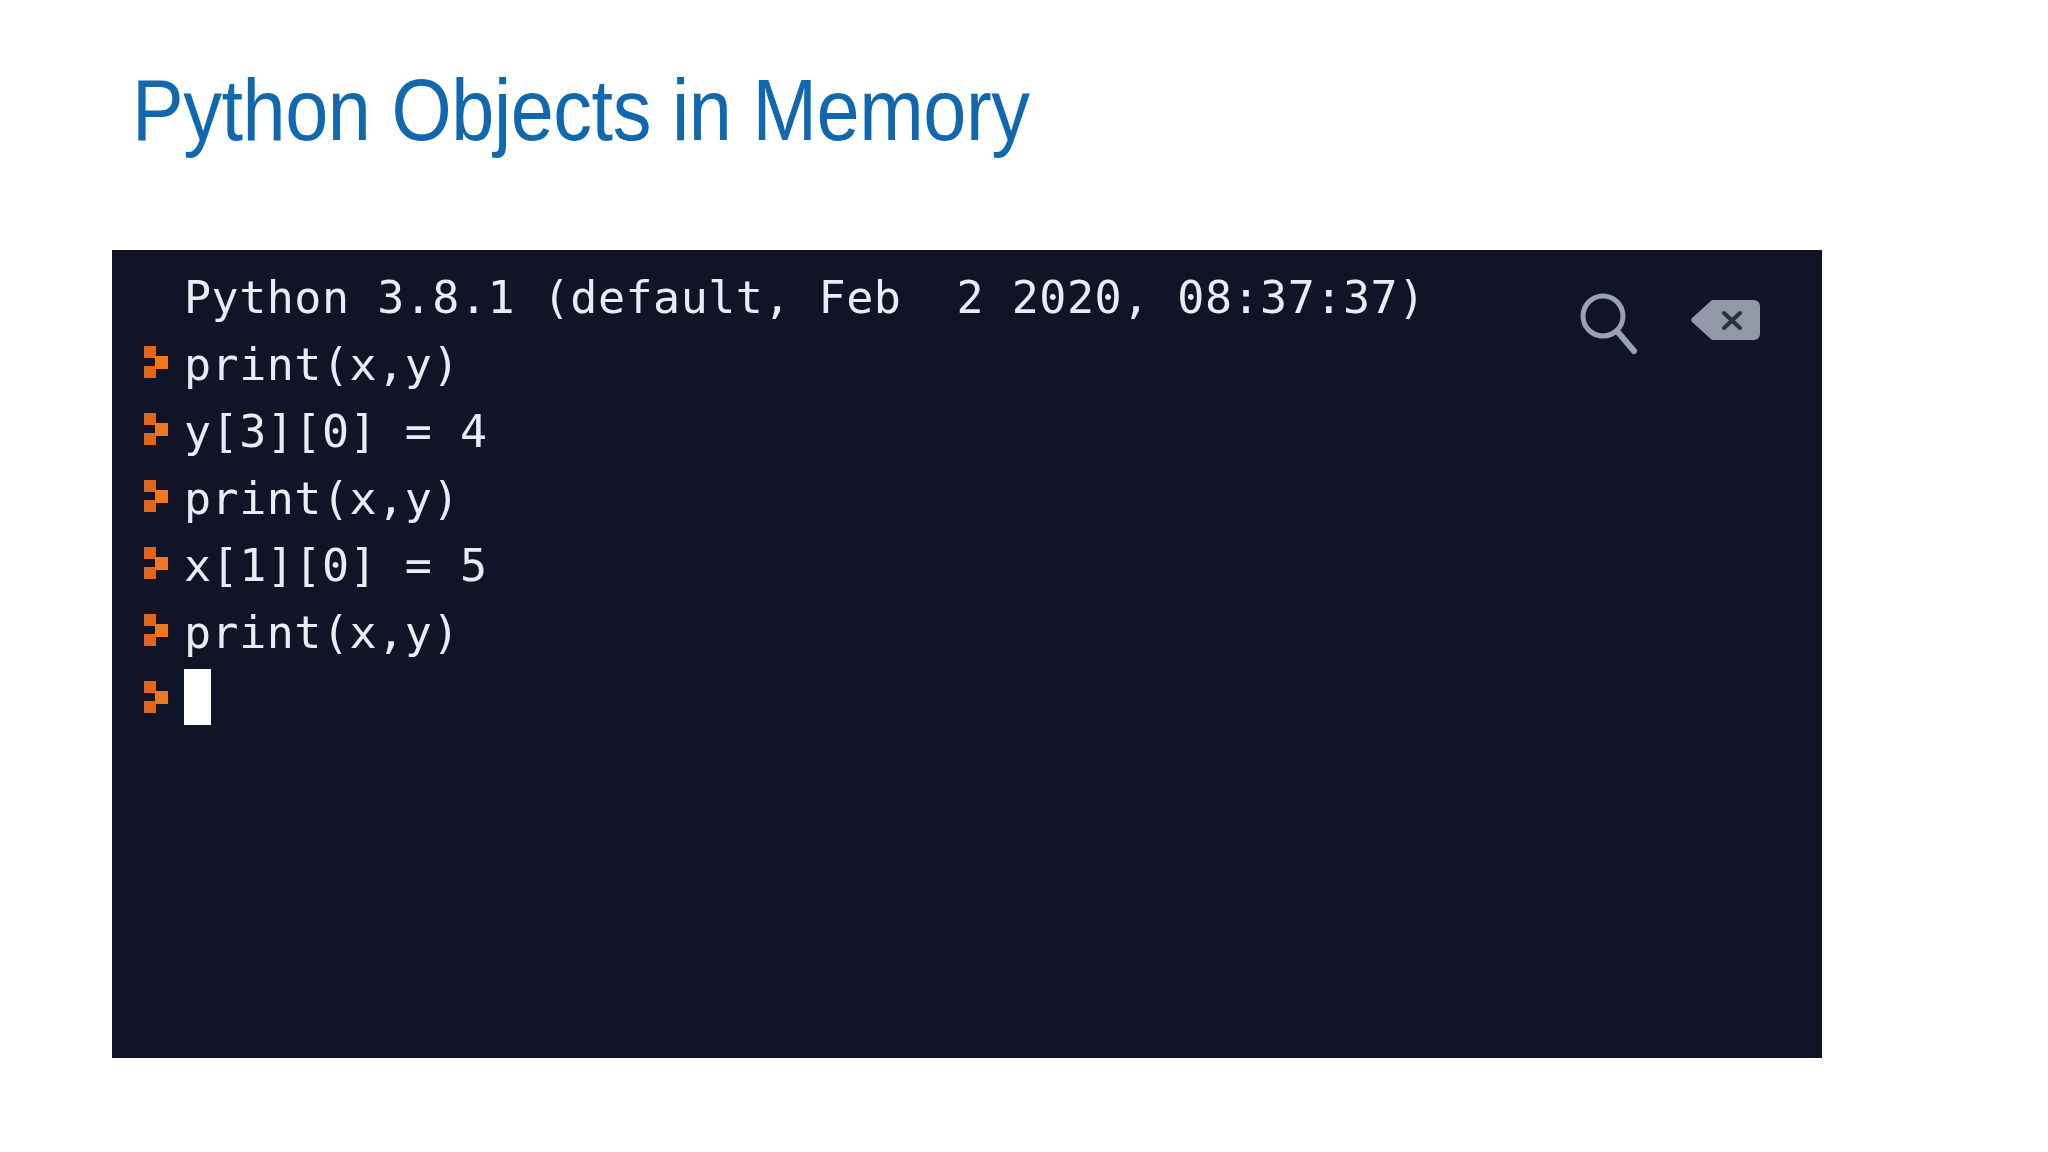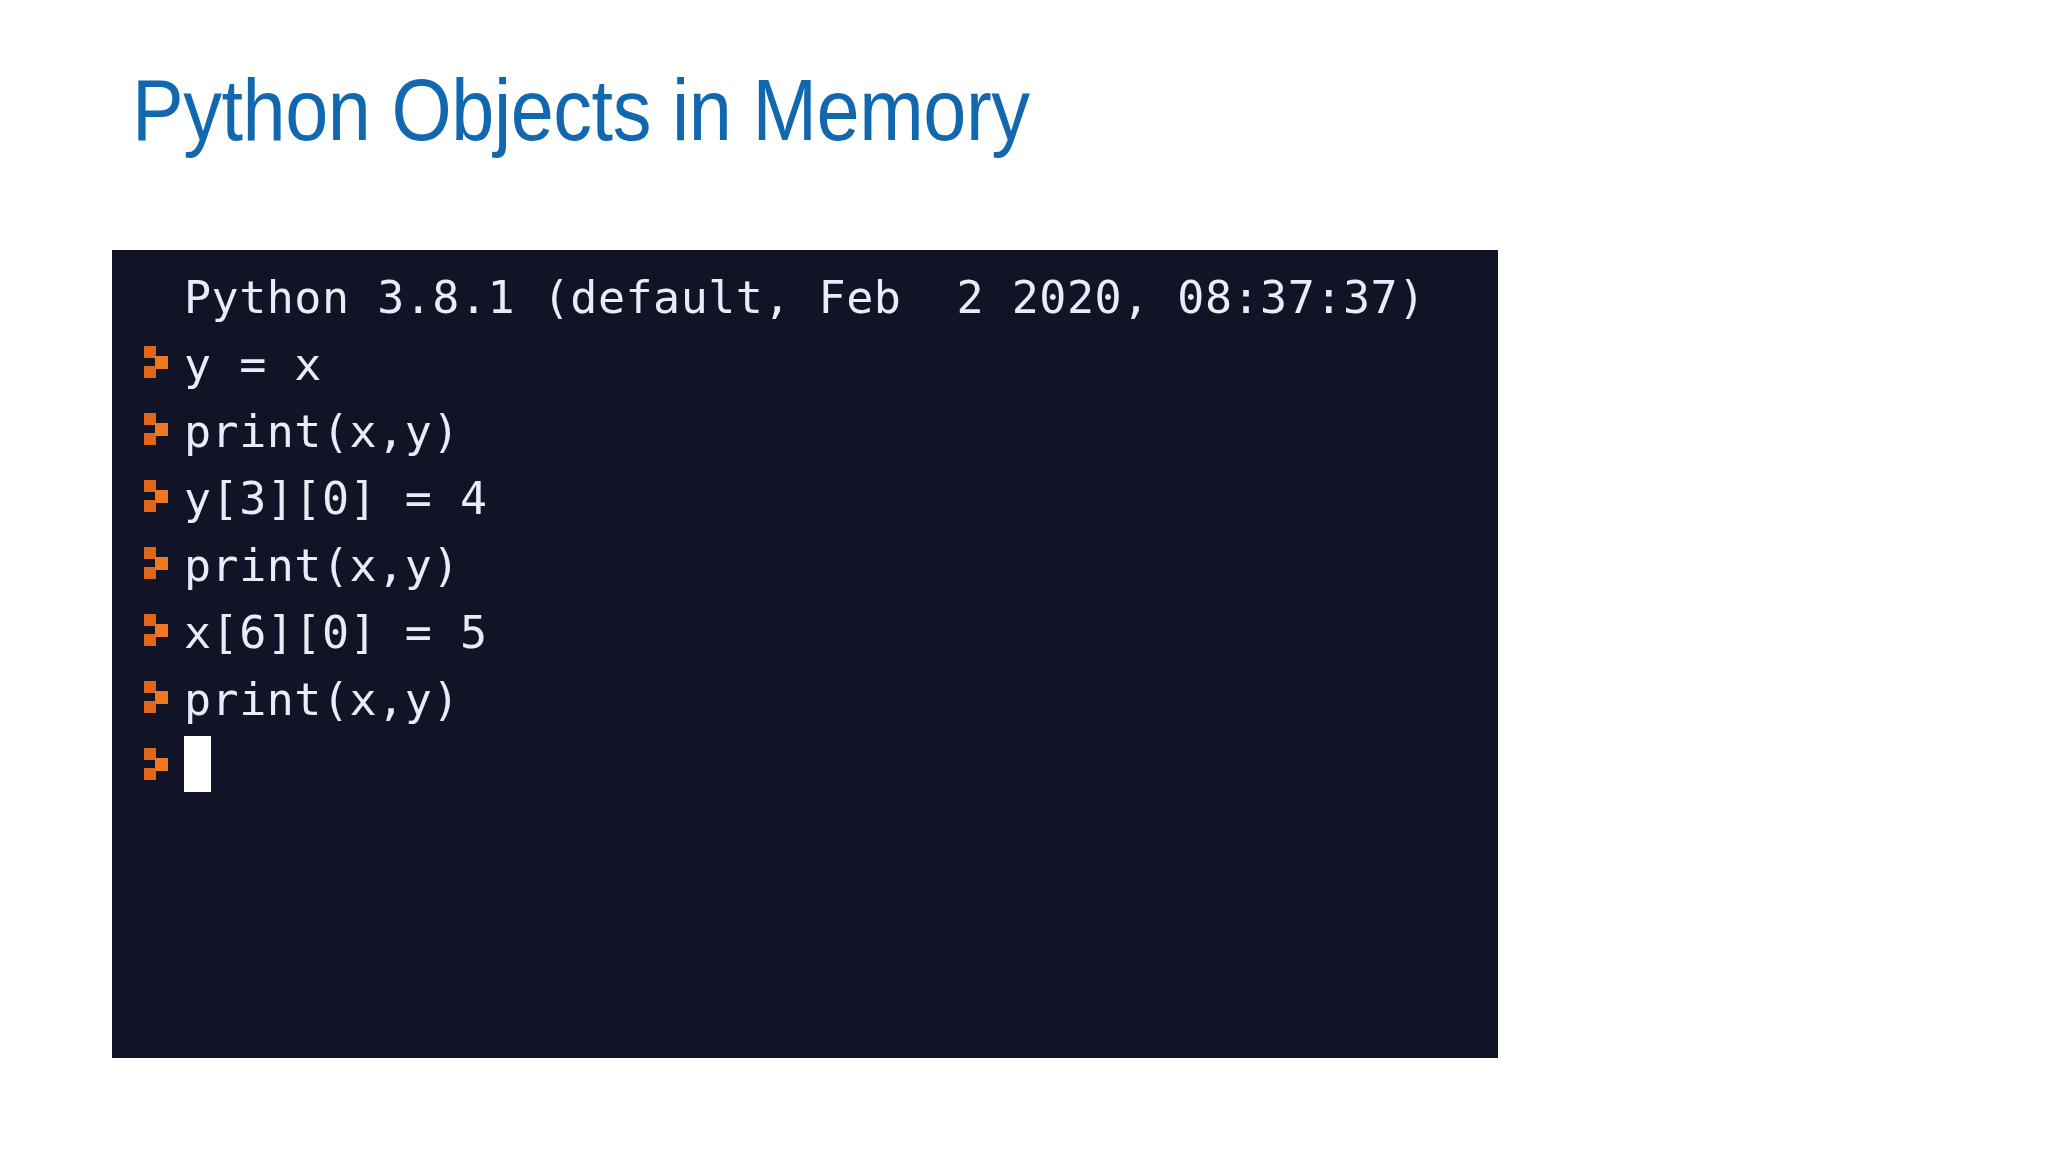--- a/index.html
+++ b/index.html
@@ -39,21 +39,21 @@
     white-space: nowrap;
     transform: scaleX(0.88);
     transform-origin: left center;
   }
 
   
   .terminal {
     position: absolute;
     left: 112px;
     top: 250px;
-    width: 1386px;
+    width: 1710px;
     height: 808px;
     background: #101426;
     box-sizing: border-box;
     overflow: hidden;
   }
 
   .term-body {
     position: absolute;
     left: 0; top: 0;
     width: 100%;
@@ -155,25 +155,24 @@
 <body>
 
 <div class="slide">
 
   <div class="slide-title">Python Objects in Memory</div>
 
   <div class="terminal">
 
     <div class="term-body">
         <div class="term-line no-prompt"><span class="prompt-glyph"></span><span class="line-text">Python 3.8.1 (default, Feb  2 2020, 08:37:37)</span></div>
-        <div class="term-line"><span class="prompt-glyph"><span class="tip"></span></span><span class="line-text">y = x</span></div>
         <div class="term-line"><span class="prompt-glyph"><span class="tip"></span></span><span class="line-text">print(x,y)</span></div>
         <div class="term-line"><span class="prompt-glyph"><span class="tip"></span></span><span class="line-text">y[3][0] = 4</span></div>
         <div class="term-line"><span class="prompt-glyph"><span class="tip"></span></span><span class="line-text">print(x,y)</span></div>
-        <div class="term-line"><span class="prompt-glyph"><span class="tip"></span></span><span class="line-text">x[6][0] = 5</span></div>
+        <div class="term-line"><span class="prompt-glyph"><span class="tip"></span></span><span class="line-text">x[1][0] = 5</span></div>
         <div class="term-line"><span class="prompt-glyph"><span class="tip"></span></span><span class="line-text">print(x,y)</span></div>
         <div class="term-line"><span class="prompt-glyph"><span class="tip"></span></span><span class="line-text"></span><span class="cursor-block"></span></div>
       </div>
 
     <div class="term-overlay">
 
       <div class="search-icon">
         <svg width="62" height="70" viewBox="0 0 62 70" fill="none">
           <circle cx="26" cy="26" r="20" stroke="#9aa1b4" stroke-width="5"></circle>
           <line x1="40" y1="41" x2="57" y2="61" stroke="#9aa1b4" stroke-width="6" stroke-linecap="round"></line>

